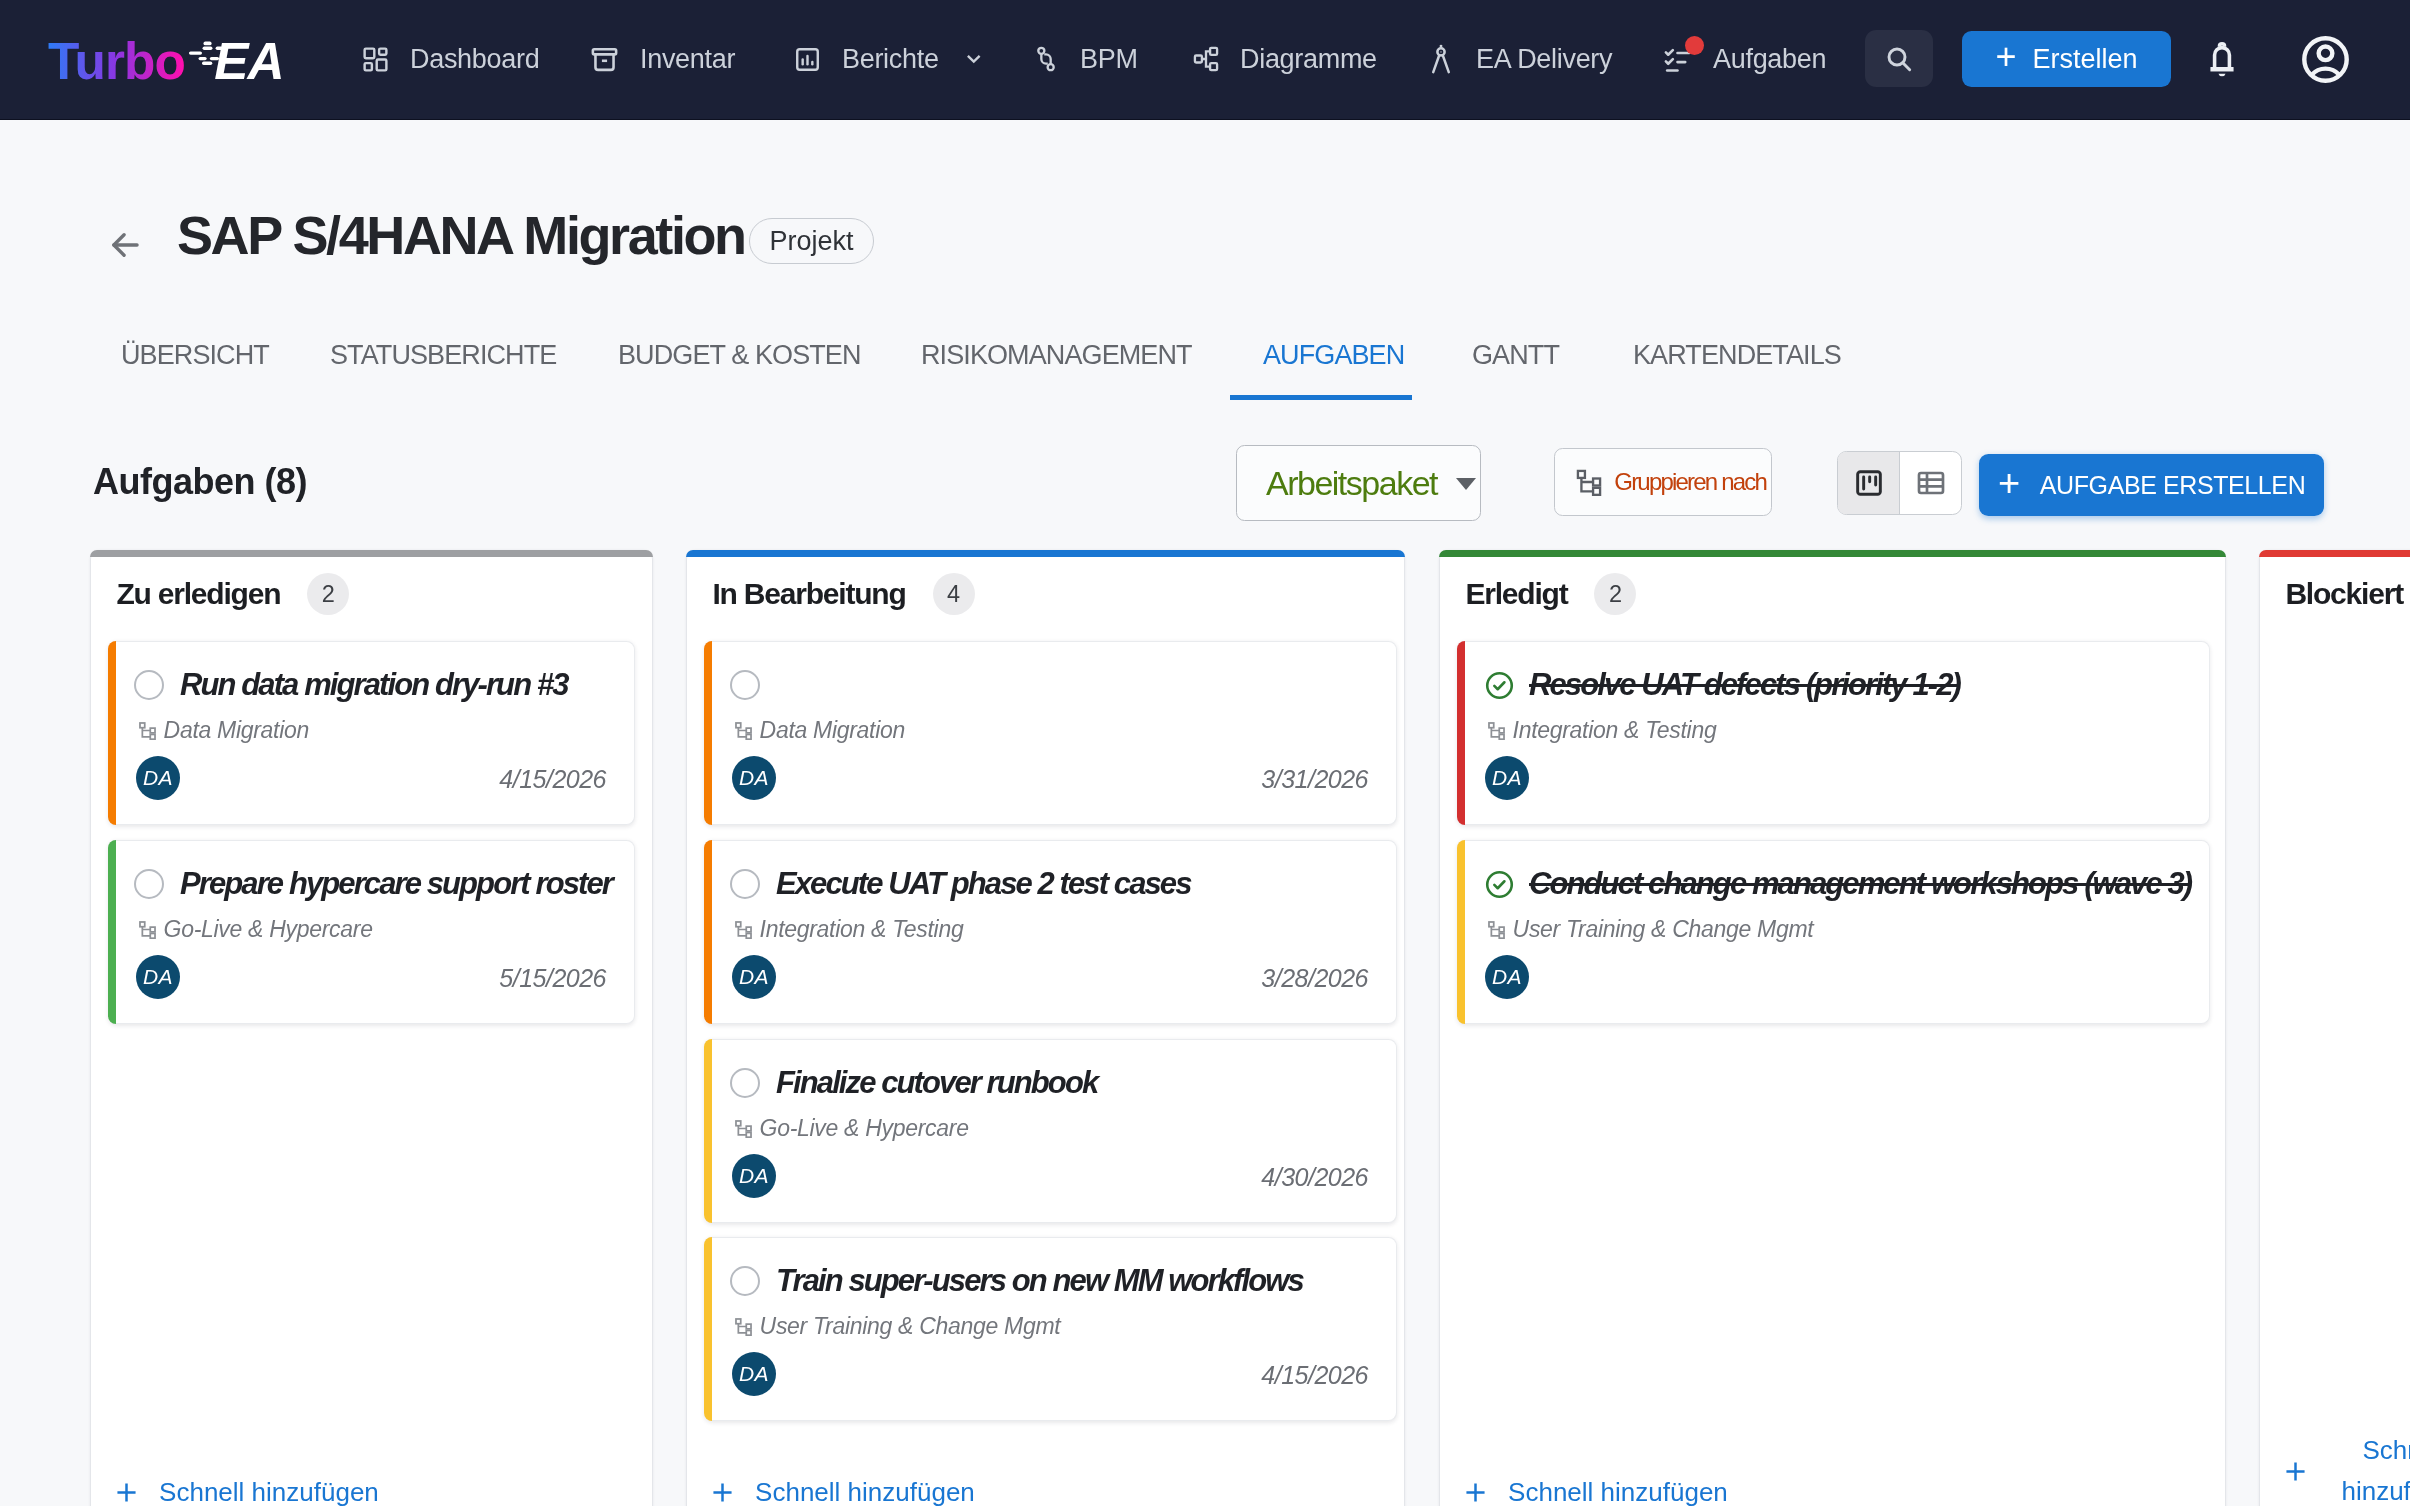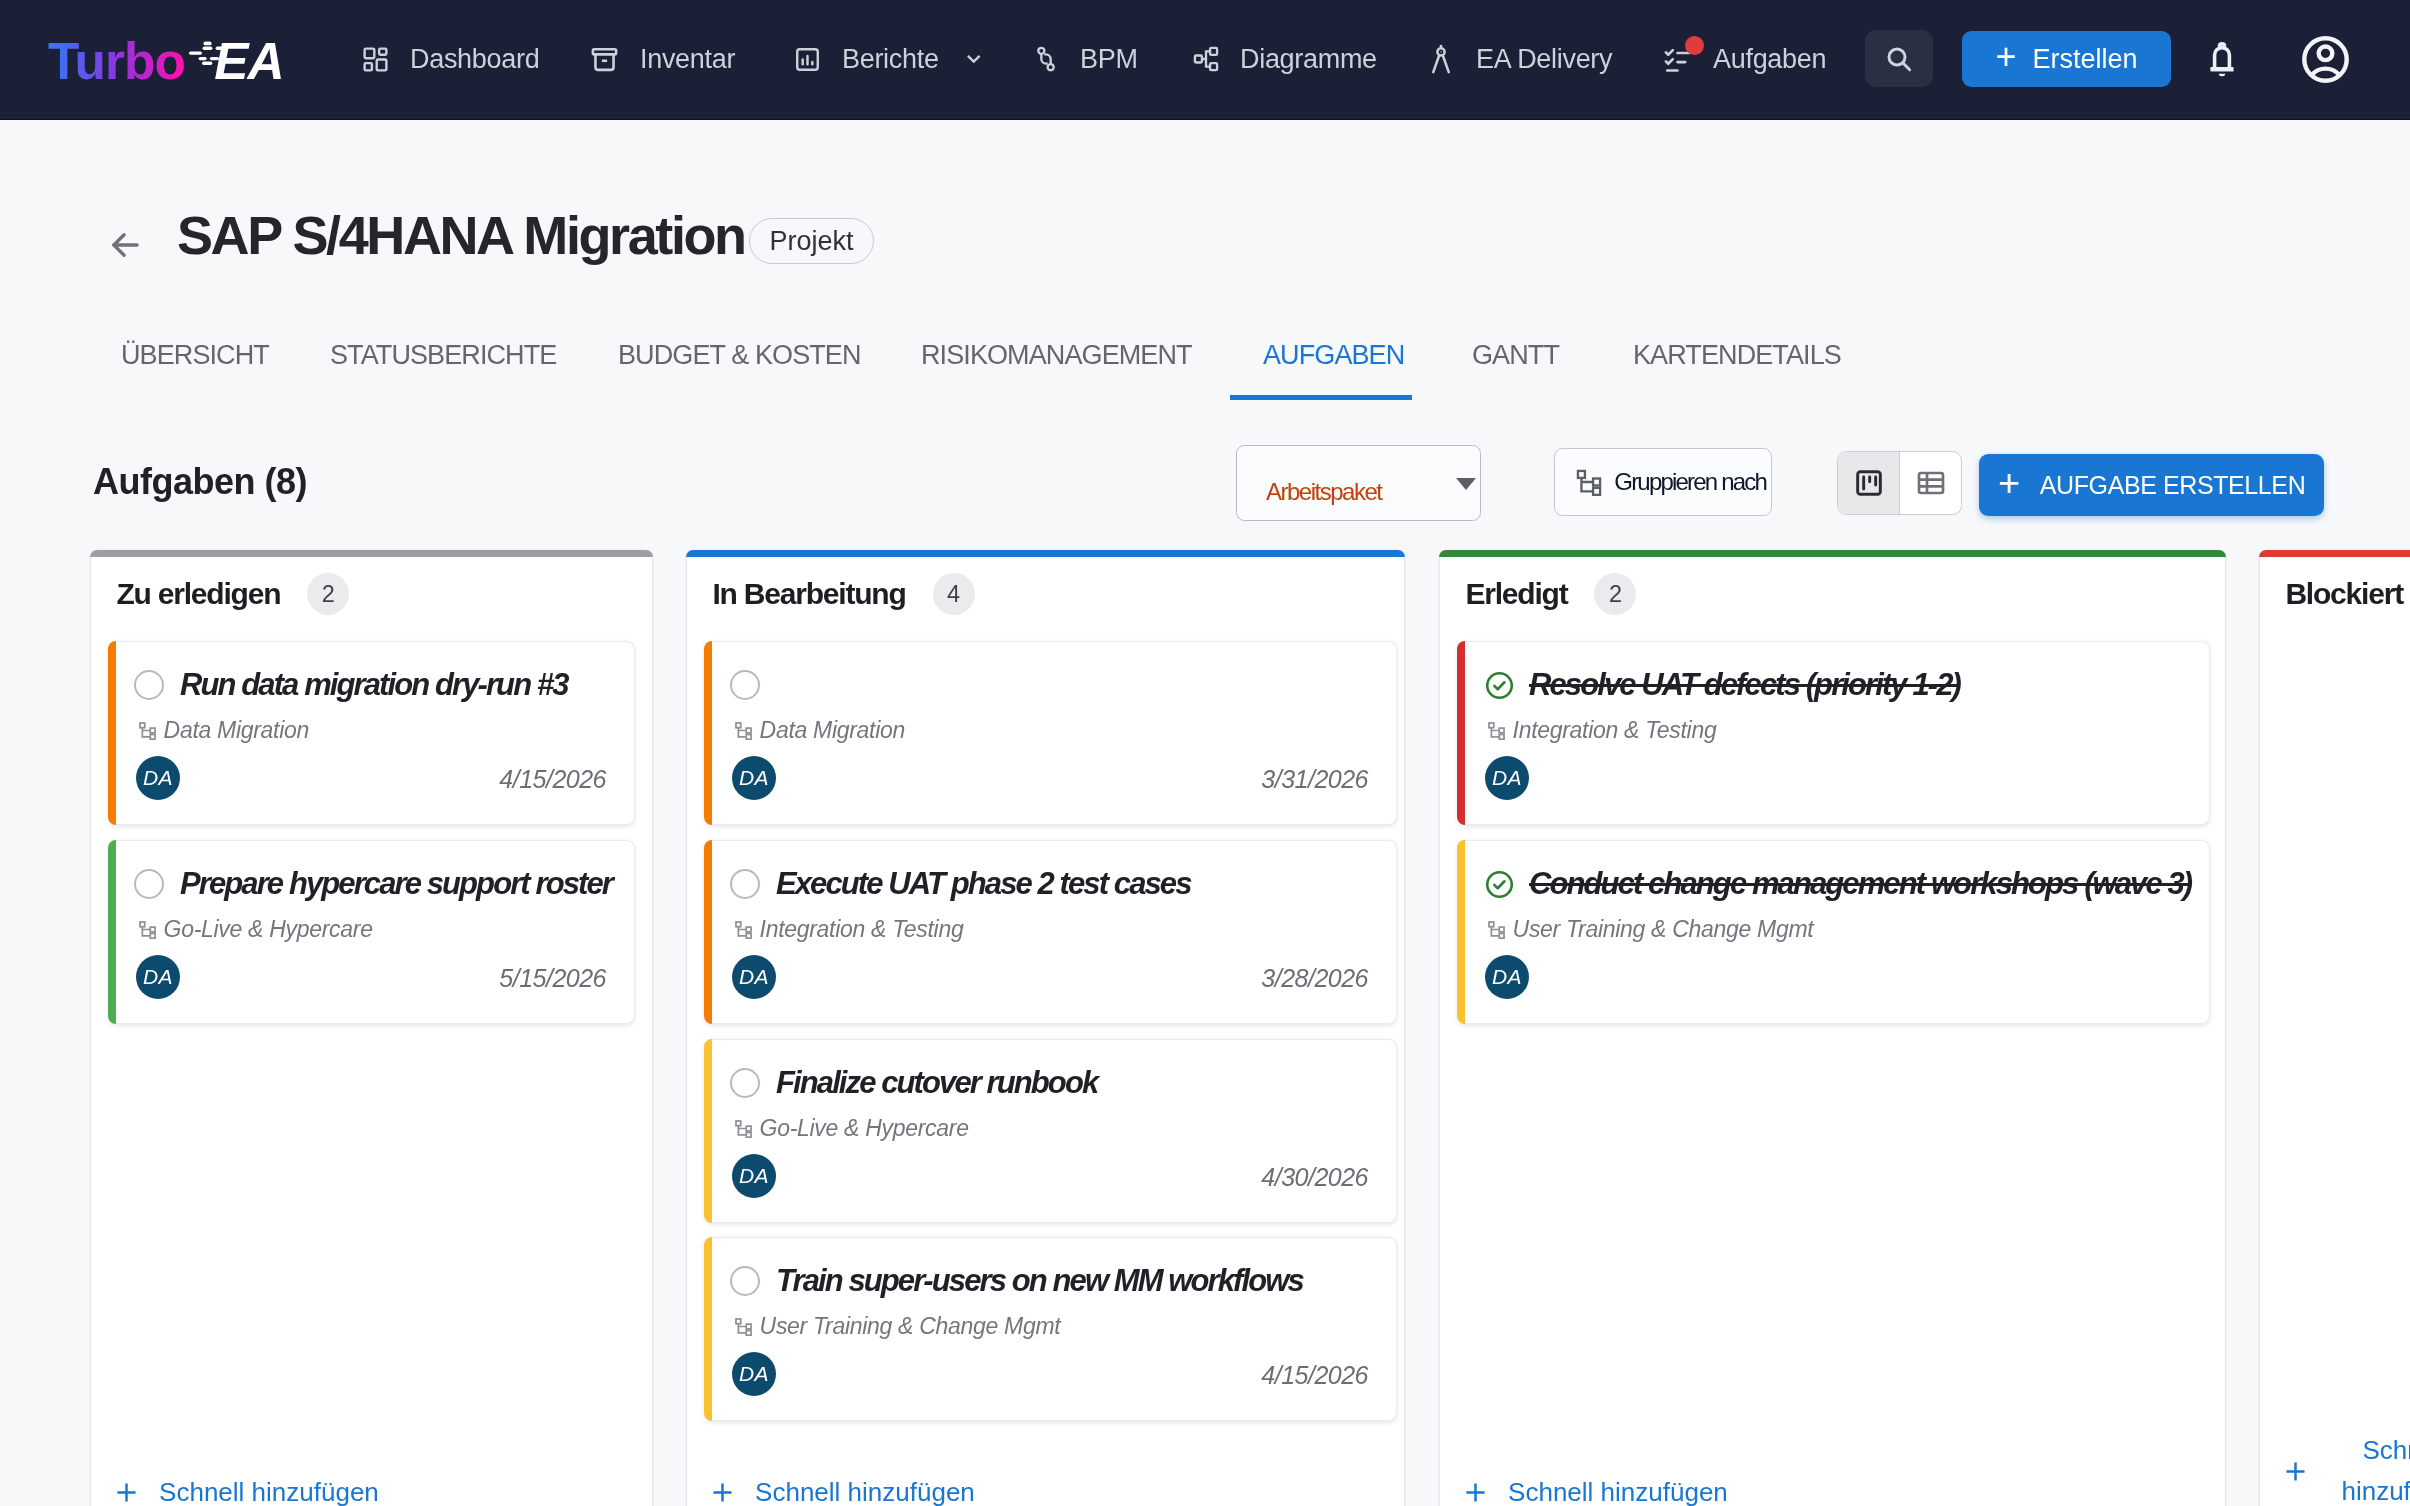--- a/index.html
+++ b/index.html
@@ -27,24 +27,24 @@
 .pill { position:absolute; left:749px; top:218px; width:125px; height:46px; border:1.9px solid #c7cbd1; border-radius:23.5px; font-size:27px; color:#2f3237; display:flex; align-items:center; justify-content:center; }
 
 
 .tab { position:absolute; top:340px; font-size:27px; font-weight:500; letter-spacing:-0.9px; color:#63666c; }
 .tab.active { color:#1976d2; }
 .tabline { position:absolute; left:1230px; top:395px; width:182px; height:4.7px; background:#1976d2; }
 
 
 .h2 { position:absolute; left:93px; top:461px; font-size:36px; font-weight:700; color:#202227; letter-spacing:-0.5px; }
 .select { position:absolute; left:1236px; top:445px; width:245px; height:76px; border:1.9px solid #b7bbc1; border-radius:8.5px; background:#fbfcfd; }
-.select .stext { position:absolute; left:29px; top:32px; font-size:24px; letter-spacing:-1.5px; color:#c2410c; }
+.select .stext { position:absolute; left:29px; top:18px; font-size:34px; letter-spacing:-1.5px; color:#4d7c0f; }
 .select .caret { position:absolute; right:3.8px; top:32px; width:0; height:0; border-left:10.4px solid transparent; border-right:10.4px solid transparent; border-top:12.2px solid #5c6066; }
 .groupbtn { position:absolute; left:1554px; top:448px; width:218px; height:68px; border:1.9px solid #c3c7cd; border-radius:8.5px; background:#fbfcfd; display:flex; align-items:center; white-space:nowrap; }
-.groupbtn span { font-size:24px; letter-spacing:-1.8px; color:#0f172a; margin-left:11.3px; }
+.groupbtn span { font-size:24px; letter-spacing:-1.8px; color:#c2410c; margin-left:11.3px; }
 .groupbtn svg { margin-left:20px; flex:none; }
 .toggle { position:absolute; left:1837px; top:451px; width:125px; height:64px; border:1.4px solid #c9cdd2; border-radius:9.4px; background:#fff; display:flex; }
 .toggle .t1 { width:62px; height:100%; background:#e8e8ea; border-right:1.4px solid #c9cdd2; border-radius:7.5px 0 0 7.5px; display:flex; align-items:center; justify-content:center; }
 .toggle .t2 { flex:1; display:flex; align-items:center; justify-content:center; }
 .bigbtn { position:absolute; left:1979px; top:454px; width:345px; height:62px; background:#1976d2; border-radius:9.4px; color:#fff; font-size:25px; font-weight:400; letter-spacing:-0.4px; display:flex; align-items:center; box-shadow:0 2.8px 6.6px rgba(25,118,210,0.35); }
 .bigbtn .pl { margin-left:19px; font-size:38px; font-weight:300; margin-top:-3.8px; }
 .bigbtn .bt { margin-left:20px; }
 
 
 .col { position:absolute; top:550px; height:976px; background:#fff; border:0.9px solid #e4e6ea; border-top:none; border-radius:9.4px; box-shadow:0 0.9px 2.8px rgba(20,24,40,0.07); }

